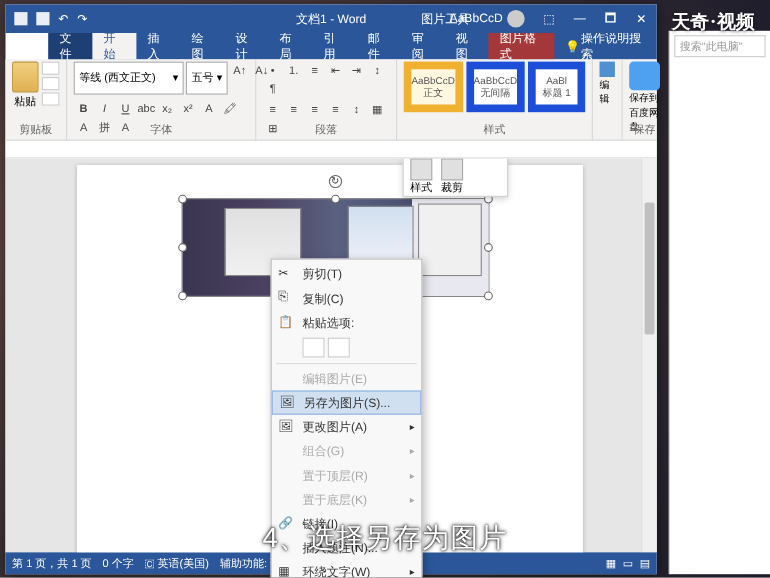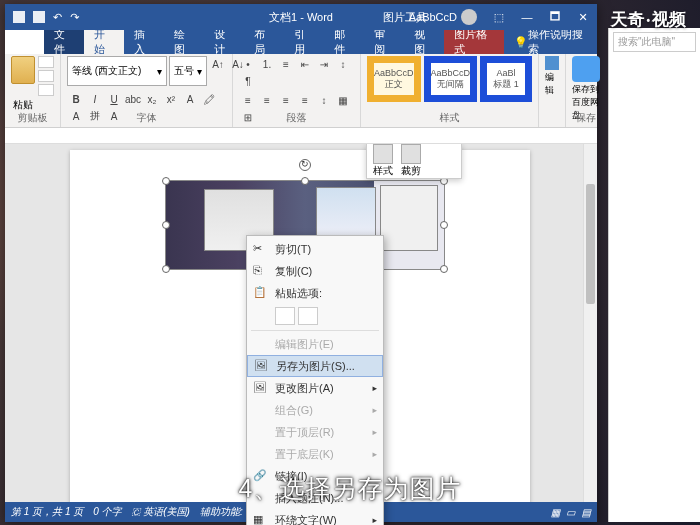--- a/index.html
+++ b/index.html
@@ -17,21 +17,21 @@
 .tb-btn { width:28px; height:26px; display:flex; align-items:center; justify-content:center; font-size:11px; color:#fff; }
 .tabs { height:24px; background:#2b579a; display:flex; align-items:stretch; font-size:11px; color:#fff;margin-left:39px; }
 .tab { padding:4px 10px; cursor:pointer; display:flex; align-items:center; }
 .tab.file { background:#1e3f73; }
 .tab.active { background:#f3f2f1; color:#2b579a; }
 .tab.context { background:#a4373a; color:#fff; margin-left:0; }
 .ribbon { height:74px; background:#f3f2f1; border-bottom:1px solid #d0d0d0; display:flex; font-size:10px; }
 .rgroup { border-right:1px solid #d8d8d8; padding:2px 6px 0; display:flex; flex-direction:column; position:relative; }
 .rgroup-label { position:absolute; bottom:2px; left:0; right:0; text-align:center; font-size:10px; color:#666; }
 .rgroup-body { flex:1; display:flex; gap:3px; align-items:flex-start; }
-.paste-block { display:flex; flex-direction:column; align-items:center; gap:14px; }
+.paste-block { display:flex; flex-direction:column; align-items:center; gap:1px; }
 .paste-icon { width:24px; height:28px; background:linear-gradient(#f0d080,#e0b050); border:1px solid #c09030; border-radius:2px; }
 .clip-side { display:flex; flex-direction:column; gap:2px; }
 .clip-btn { width:16px; height:12px; background:#fff; border:1px solid #ccc; }
 .font-sel { display:flex; gap:2px; }
 .sel { height:18px; border:1px solid #aaa; background:#fff; font-size:10px; padding:14px 4px; display:flex; align-items:center; justify-content:space-between; }
 .sel.font { width:100px; }
 .sel.size { width:38px; }
 .font-btns { display:flex; gap:1px; flex-wrap:wrap; width:160px; margin-top:2px; }
 .fbtn { width:18px; height:16px; border:1px solid transparent; display:flex; align-items:center; justify-content:center; font-size:10px; color:#444; }
 .para-btns { display:flex; gap:1px; flex-wrap:wrap; width:120px; }
@@ -59,21 +59,21 @@
 .mt-icon { width:20px; height:20px; background:#e0e0e0; border:1px solid #aaa;}
 .ctx-menu { position:absolute; left:246px; top:235px; width:138px; background:#f8f8f8; border:1px solid #bbb; box-shadow:2px 2px 8px rgba(0,0,0,.3); font-size:11px; padding:2px 0; }
 .ctx-item { height:22px; display:flex; align-items:center; padding:0 8px 0 28px; position:relative; color:#333; }
 .ctx-item.disabled { color:#aaa; }
 .ctx-item.highlight { background:#d0e0f0; border:1px solid #90b0e0; }
 .ctx-item .ci-icon { position:absolute; left:6px; width:14px; height:14px; }
 .ctx-item .arrow { position:absolute; right:6px; font-size:9px; }
 .ctx-sep { height:1px; background:#ddd; margin:2px 4px; }
 .ctx-paste-opts { display:flex; gap:3px; padding:3px 6px 3px 28px; }
 .ctx-paste-opts div { width:20px; height:18px; border:1px solid #ccc; background:#fff; }
-.statusbar { height:20px; background:#2b579a; color:#fff; display:flex; align-items:center; font-size:10px; padding:0 6px; gap:10px;font-style:italic; }
+.statusbar { height:20px; background:#2b579a; color:#fff; display:flex; align-items:center; font-size:10px; padding:0 6px; gap:10px; }
 .sb-right { margin-left:auto; display:flex; gap:6px; }
 .explorer-panel { position:absolute; right:0; top:28px; width:92px; height:494px; background:#fff; border-left:1px solid #ccc; }
 .ep-search { margin:4px; border:1px solid #ccc; height:20px; font-size:10px; padding:2px 4px; color:#999; display:flex; align-items:center; }
 .watermark { position:absolute; right:14px; top:8px; color:#fff; font-size:17px; font-weight:bold; text-shadow:0 1px 3px rgba(0,0,0,.6); }
 .watermark .dot { font-size:10px; vertical-align:middle; margin:0 2px;}
 .subtitle { position:absolute; left:50%; bottom:20px; transform:translateX(-50%); font-size:25px; color:#fff; text-shadow:0 0 4px rgba(0,0,0,.9),0 0 2px #000; font-weight:500; letter-spacing:1px; }
 .scroll-v { position:absolute; right:0; top:0; bottom:0; width:14px; background:#f0f0f0; border-left:1px solid #ddd; }
 .scroll-thumb { position:absolute; left:2px; right:2px; top:40px; height:120px; background:#c0c0c0; border-radius:2px;}
 .play-corner { position:absolute; right:6px; bottom:6px; width:36px; height:36px; border-radius:50%; background:rgba(255,255,255,.2); display:flex; align-items:center; justify-content:center; color:#fff; font-size:16px;}
 </style>

